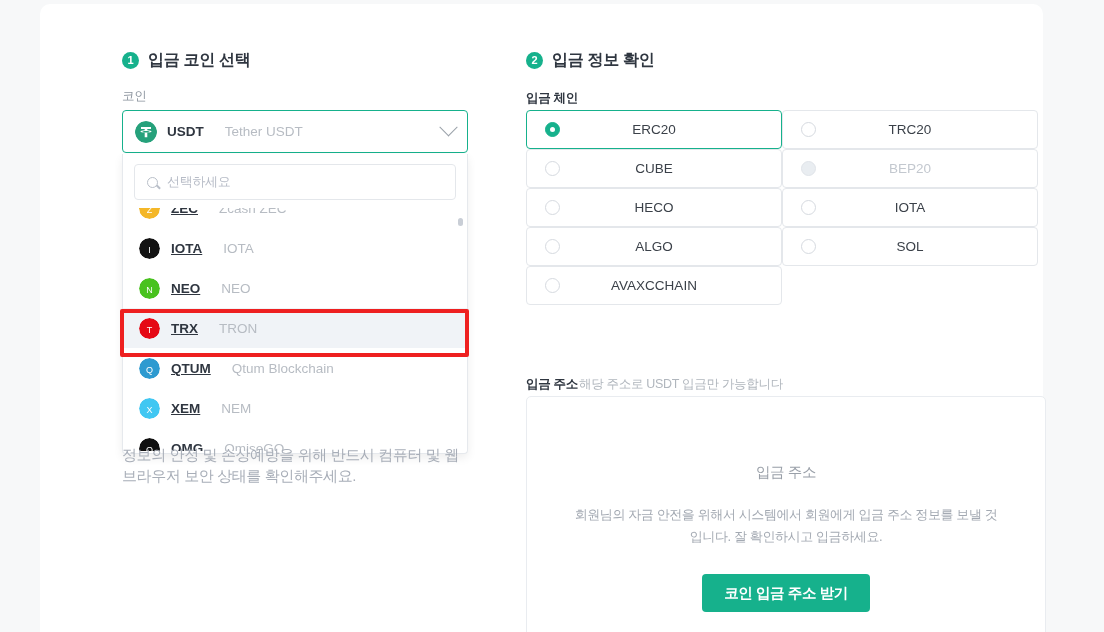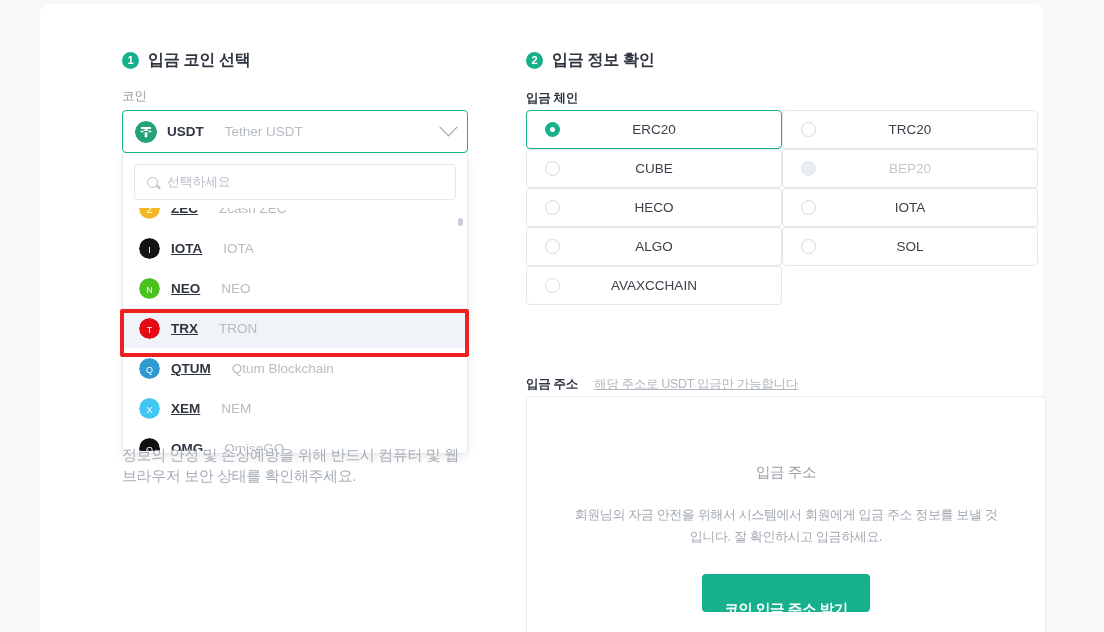--- a/index.html
+++ b/index.html
@@ -55,22 +55,21 @@
     color: #8c949e;
     letter-spacing: -0.3px;
   }
   .field-label.strong {
     color: #2f3640;
     font-weight: 700;
   }
   .field-label .sub {
     color: #b0b6bd;
     font-weight: 400;
-    margin-left: 16px;
-    text-decoration: underline;
+    margin-left: 1px;
   }
 
   
   .select-box {
     position: absolute;
     left: 82px; top: 106px;
     width: 346px; height: 43px;
     border: 1px solid #16b18c;
     border-radius: 4px;
     background: #fff;
@@ -276,21 +275,21 @@
     color: #a3a9b2;
     letter-spacing: -0.4px;
   }
   .get-btn {
     display: inline-block;
     margin-top: 26px;
     background: #16b18c;
     color: #fff;
     border: none;
     border-radius: 4px;
-    padding: 16px 22px;
+    padding: 0 22px;
     height: 38px;
     line-height: 38px;
     font-size: 14.5px;
     font-weight: 700;
     letter-spacing: -0.4px;
     cursor: pointer;
     font-family: inherit;
   }
 </style>
 </head>

